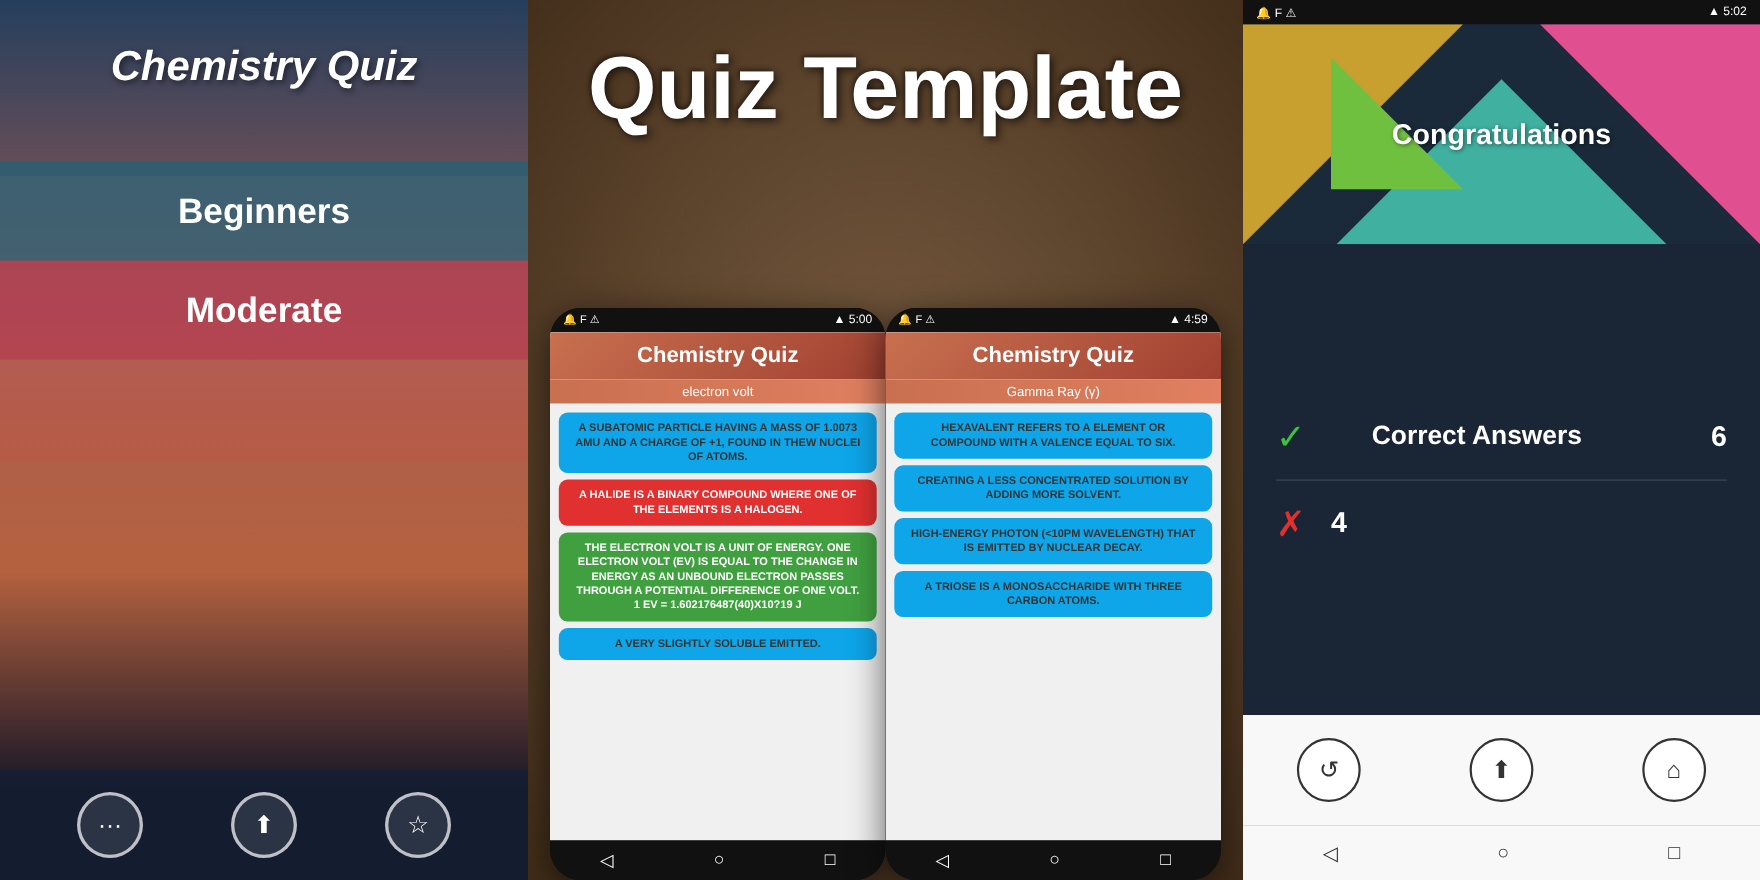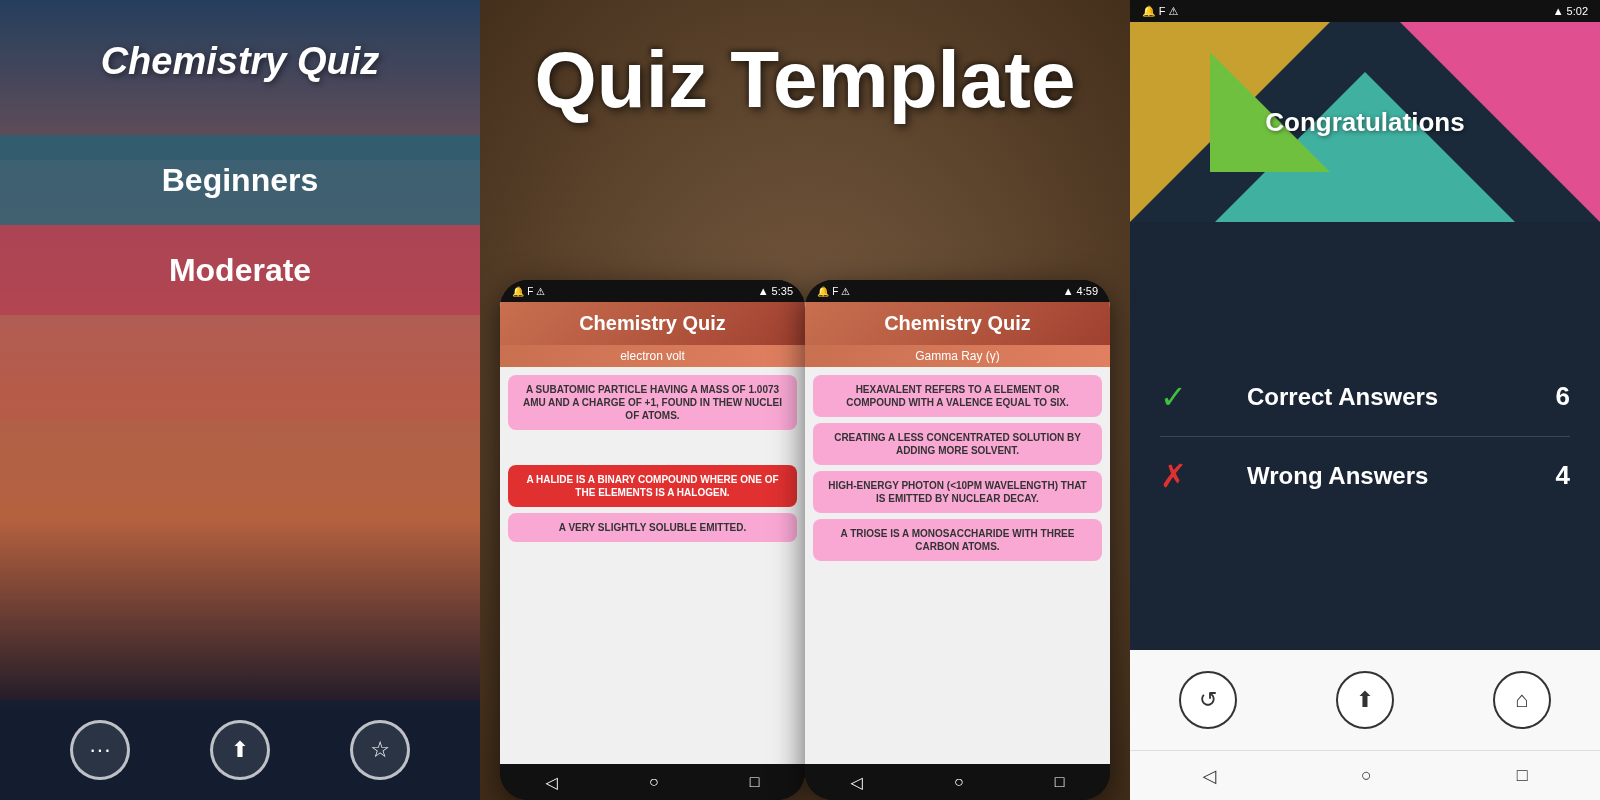--- a/index.html
+++ b/index.html
@@ -37,21 +37,21 @@
       font-style: italic;
       padding: 40px 20px 20px;
       text-shadow: 2px 2px 6px rgba(0,0,0,0.5);
       font-family: 'Comic Sans MS', cursive, sans-serif;
     }
     .left-menu {
       position: relative;
       z-index: 2;
       display: flex;
       flex-direction: column;
-      margin-top: 32px;
+      margin-top: 44px;
     }
     .left-menu-item {
       height: 90px;
       display: flex;
       align-items: center;
       justify-content: center;
       color: white;
       font-size: 32px;
       font-weight: bold;
       cursor: pointer;
@@ -182,30 +182,30 @@
     .phone-answers {
       flex: 1;
       padding: 8px;
       display: flex;
       flex-direction: column;
       gap: 6px;
       background: #f0f0f0;
       overflow: hidden;
     }
     .answer-option {
-      background: #f9a8d4;
+      background: #0ea5e9;
       border-radius: 8px;
       padding: 8px 12px;
       font-size: 10px;
       font-weight: bold;
       text-align: center;
       color: #333;
       line-height: 1.3;
     }
-    .answer-option.red { background: #e03030; color: white; margin-top: 29px; }
+    .answer-option.red { background: #e03030; color: white; }
     .answer-option.green { background: #40a040; color: white; }
     .phone-nav-bar {
       background: #111;
       height: 36px;
       display: flex;
       justify-content: space-around;
       align-items: center;
       flex-shrink: 0;
     }
     .nav-icon {
@@ -400,30 +400,31 @@
 
 <div class="center-section">
   <div class="center-bg"></div>
   <div class="quiz-template-title">Quiz Template</div>
 
   <div class="center-phones">
 
     <div class="phone-mockup">
       <div class="phone-status-bar">
         <span class="phone-status-left">🔔 F ⚠</span>
-        <span>▲ 5:35</span>
+        <span>▲ 5:00</span>
       </div>
       <div class="phone-content">
         <div class="phone-header">
           <div class="phone-header-title">Chemistry Quiz</div>
         </div>
         <div class="phone-subtitle-bar">electron volt</div>
         <div class="phone-answers">
           <div class="answer-option">A SUBATOMIC PARTICLE HAVING A MASS OF 1.0073 AMU AND A CHARGE OF +1, FOUND IN THEW NUCLEI OF ATOMS.</div>
           <div class="answer-option red">A HALIDE IS A BINARY COMPOUND WHERE ONE OF THE ELEMENTS IS A HALOGEN.</div>
+          <div class="answer-option green">THE ELECTRON VOLT IS A UNIT OF ENERGY. ONE ELECTRON VOLT (EV) IS EQUAL TO THE CHANGE IN ENERGY AS AN UNBOUND ELECTRON PASSES THROUGH A POTENTIAL DIFFERENCE OF ONE VOLT. 1 EV = 1.602176487(40)X10?19 J</div>
           <div class="answer-option">A VERY SLIGHTLY SOLUBLE EMITTED.</div>
         </div>
       </div>
       <div class="phone-nav-bar">
         <span class="nav-icon">◁</span>
         <span class="nav-icon">○</span>
         <span class="nav-icon">□</span>
       </div>
     </div>
 
@@ -471,21 +472,20 @@
   </div>
 
   <div class="right-scores">
     <div class="score-row">
       <span class="score-icon correct">✓</span>
       <span class="score-label">Correct Answers</span>
       <span class="score-value">6</span>
     </div>
     <div class="score-row">
       <span class="score-icon wrong">✗</span>
-      <span class="score-label">Wrong Answers</span>
       <span class="score-value">4</span>
     </div>
   </div>
 
   <div class="right-action-bar">
     <div class="action-icon-btn">
       <span>↺</span>
     </div>
     <div class="action-icon-btn">
       <span>⬆</span>

